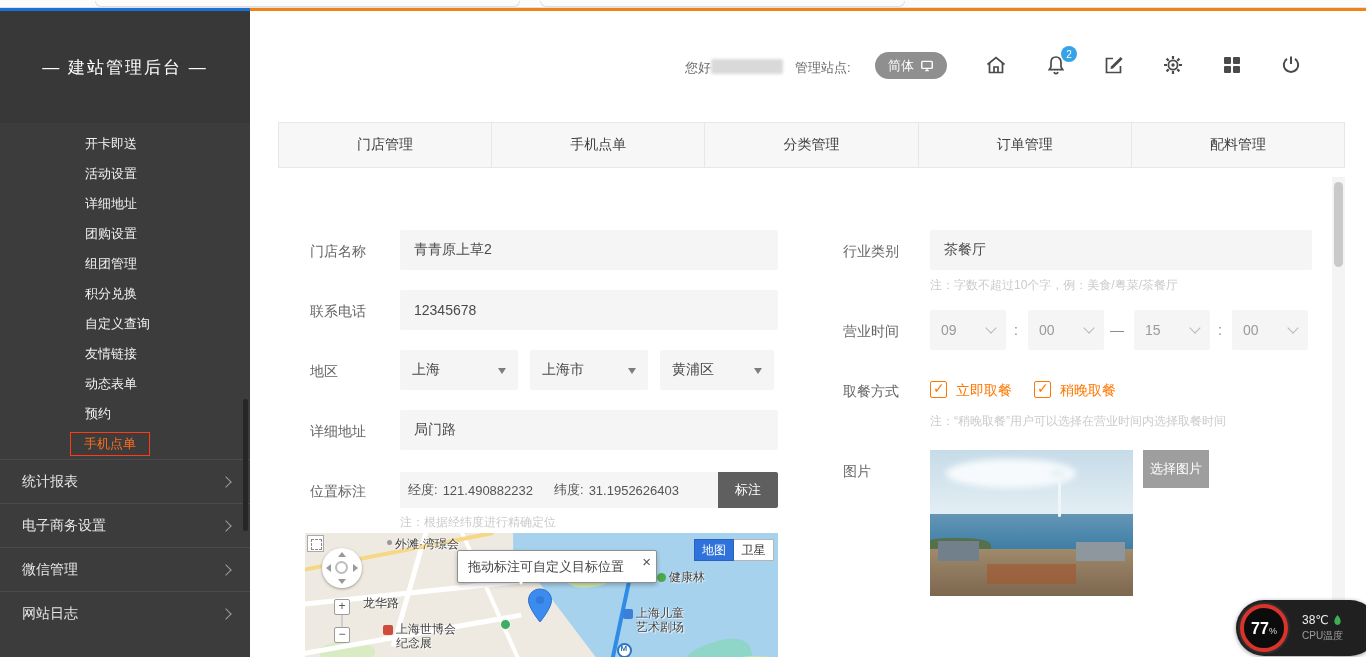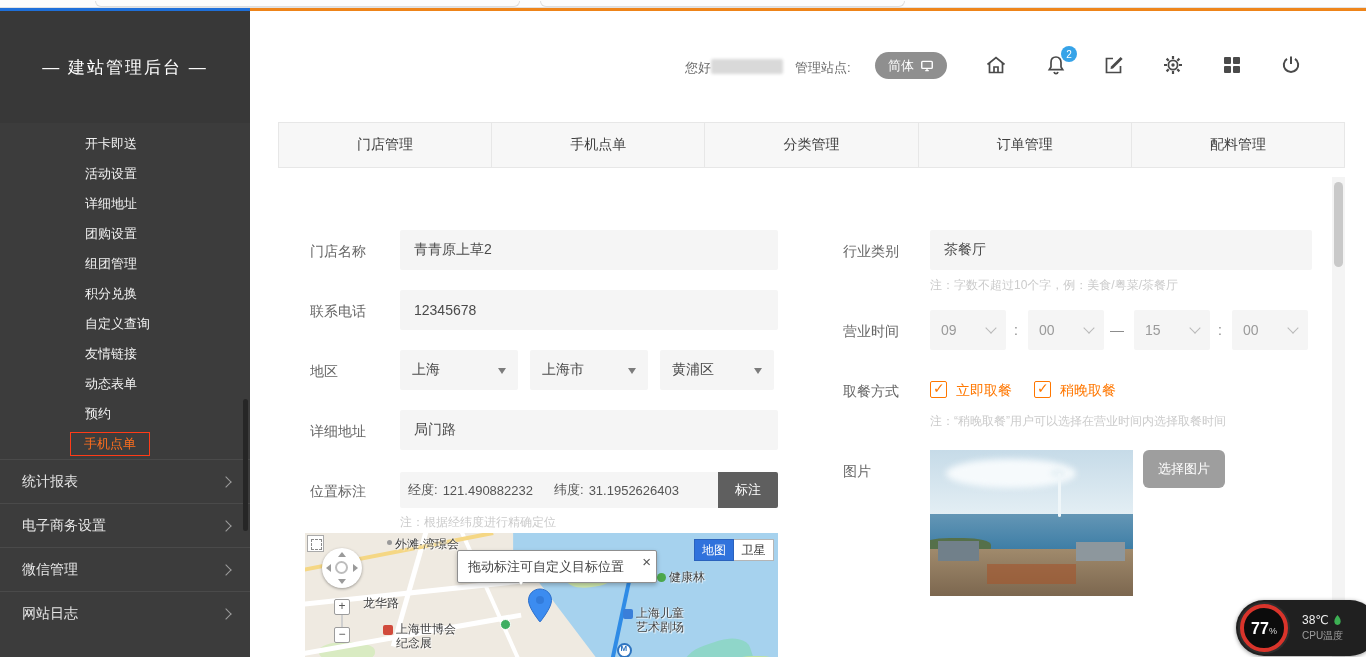--- a/index.html
+++ b/index.html
@@ -46,21 +46,21 @@
   .rsel{position:absolute;height:40px;width:118px;background:#f5f5f5;border-radius:2px;display:flex;align-items:center;justify-content:space-between;padding:0 12px;font-size:14px;color:#4a4a4a;cursor:pointer}
   .dd-arrow{width:0;height:0;border:4px solid transparent;border-top:6px solid #7c7c7c;margin-top:5px}
   .tsel{position:absolute;height:40px;width:76px;background:#f5f5f5;border-radius:2px;display:flex;align-items:center;justify-content:space-between;padding:0 11px;font-size:14px;color:#9a9a9a;cursor:pointer}
   .chev-down{width:8px;height:8px;border-right:1.6px solid #b9b9b9;border-bottom:1.6px solid #b9b9b9;transform:rotate(45deg);margin-top:-4px}
   .tsep{position:absolute;font-size:14px;color:#8c8c8c}
   .coordbox{position:absolute;left:400px;top:472px;width:318px;height:36px;background:#f5f5f5;border-radius:2px 0 0 2px;display:flex;align-items:center;gap:5px;padding:0 8px;font-size:13px;color:#555;white-space:nowrap;overflow:hidden}
   .mark-btn{position:absolute;left:718px;top:472px;width:60px;height:36px;background:#5f5f5f;color:#fff;border:none;border-radius:0 2px 2px 0;font-size:13px;cursor:pointer;font-family:inherit}
   .cb{position:absolute;width:17px;height:17px;background:#fff;border:1px solid #ff7700;border-radius:2px;cursor:pointer}
   .cb::after{content:"✓";position:absolute;left:2px;top:-2px;font-size:14px;font-weight:bold;color:#ff7700}
   .cb-label{position:absolute;font-size:14px;color:#ff7700;cursor:pointer}
-  .choose-btn{position:absolute;left:1143px;top:450px;width:82px;height:38px;background:#9e9e9e;color:#fff;border:none;border-radius:6px;font-size:13px;cursor:pointer;font-family:inherit}
+  .choose-btn{position:absolute;left:1143px;top:450px;width:66px;height:38px;background:#9e9e9e;color:#fff;border:none;border-radius:0;font-size:13px;cursor:pointer;font-family:inherit}
 
   
   .thumb{position:absolute;left:930px;top:450px;width:203px;height:146px;overflow:hidden;background:#dfeaf0}
   .t-sky{position:absolute;left:0;top:0;width:100%;height:48%;background:linear-gradient(#c6dbe8,#e6f0f5)}
   .t-cloud{position:absolute;left:8%;top:6%;width:64%;height:20%;background:#f6fafc;border-radius:50%;filter:blur(3px)}
   .t-water{position:absolute;left:0;top:44%;width:100%;height:24%;background:linear-gradient(#6496b5,#3e7ea6)}
   .t-jet{position:absolute;left:63%;top:16%;width:3px;height:30%;background:#eff6f9;border-radius:2px}
   .t-spray{position:absolute;left:59%;top:12%;width:16px;height:10px;background:#e9f2f6;border-radius:50%;filter:blur(2px)}
   .t-trees{position:absolute;left:-4%;top:60%;width:34%;height:12%;background:#55704a;border-radius:40%}
   .t-city{position:absolute;left:0;top:68%;width:100%;height:32%;background:linear-gradient(#a08a6c,#7c674f)}

